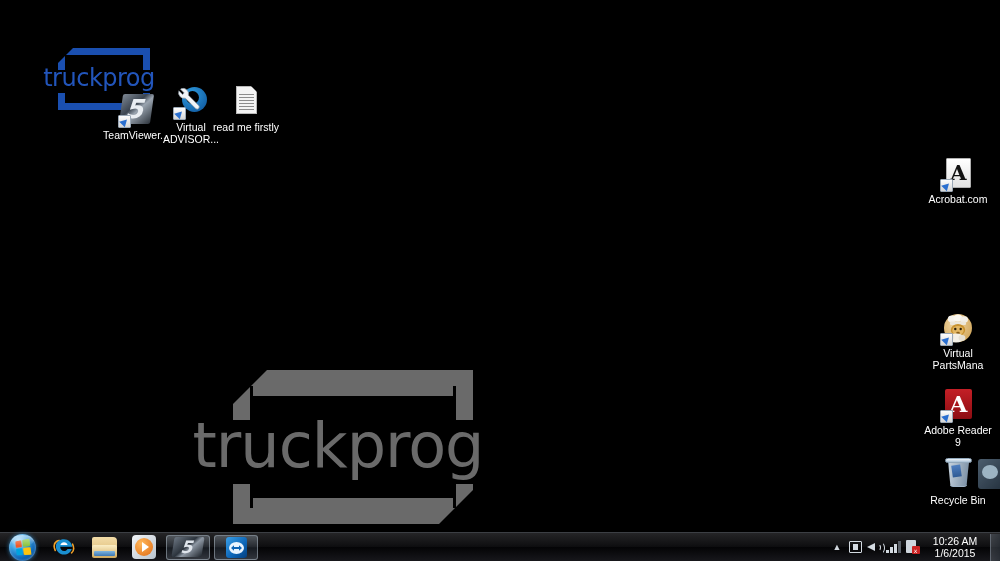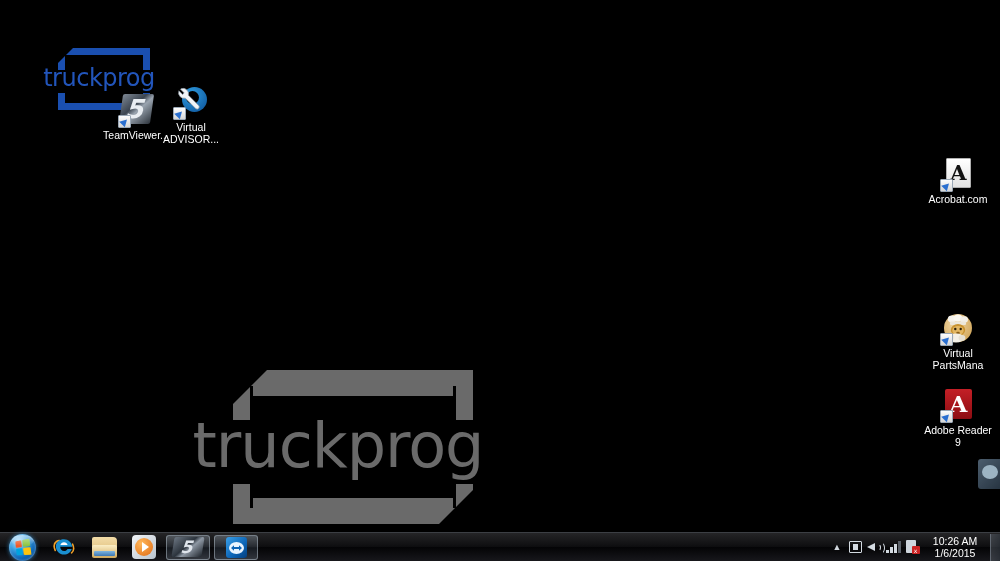--- a/index.html
+++ b/index.html
@@ -575,20 +575,29 @@
       <div class="ic-sa-circle"></div>
       <div class="ic-sa-hole"></div>
       <svg class="ic-sa-wrench" viewBox="0 0 28 28">
         <path d="M6.5 3.2 L10.2 6.9 L8.6 8.5 L4.9 4.8 A5.6 5.6 0 0 0 11.4 12.2 L21.6 22.4 A2.1 2.1 0 0 0 24.6 19.4 L14.4 9.2 A5.6 5.6 0 0 0 7 2.7 Z" fill="#f2f5f8" stroke="#8d98a4" stroke-width="0.7"></path>
       </svg>
       <div class="shortcut"></div>
     </div>
     <div class="label">Virtual ADVISOR...</div>
   </div>
 
+  <div class="dicon" style="left:209px; top:85px;">
+    <div class="glyph">
+      <div class="ic-doc">
+        <div class="ic-doc-lines"></div>
+      </div>
+      <div class="ic-doc-fold" style="left:21px;"></div>
+    </div>
+    <div class="label">read me firstly</div>
+  </div>
 
   <div class="dicon" style="left:921px; top:157px;">
     <div class="glyph">
       <div class="ic-acro">
           <div class="ic-acro-a">A</div>
         </div>
       <div class="shortcut"></div>
     </div>
     <div class="label">Acrobat.com</div>
   </div>
@@ -622,20 +631,28 @@
   <div class="dicon" style="left:921px; top:388px;">
     <div class="glyph">
       <div class="ic-reader">
           <div class="ic-reader-a">A</div>
         </div>
       <div class="shortcut"></div>
     </div>
     <div class="label">Adobe Reader 9</div>
   </div>
 
+  <div class="dicon" style="left:921px; top:458px;">
+    <div class="glyph">
+      <div class="ic-bin"></div>
+      <div class="ic-bin-paper"></div>
+      <div class="ic-bin-lid"></div>
+    </div>
+    <div class="label">Recycle Bin</div>
+  </div>
 
   <div id="edge-icon">
     <div class="inner"></div>
   </div>
 
   <div id="taskbar">
 
     <div id="start-orb">
       <div class="orb">
         <div class="flag">

